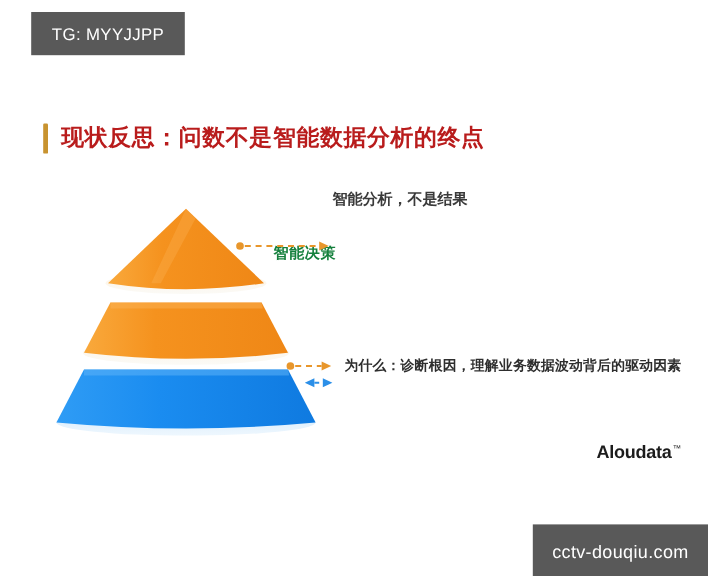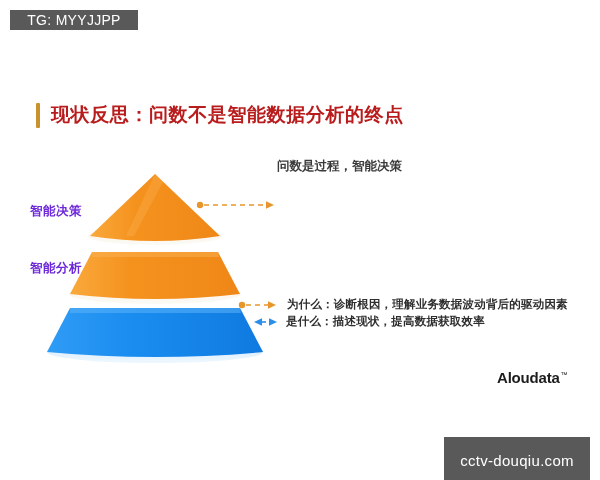--- a/index.html
+++ b/index.html
@@ -21,24 +21,24 @@
     background: #595959;
     color: #ffffff;
     font-size: 14px;
     letter-spacing: 0.3px;
     display: flex;
     align-items: center;
     justify-content: center;
     white-space: nowrap;
   }
   .watermark-top {
-    left: 10px;
+    left: 26px;
     top: 10px;
     width: 128px;
-    height: 20px;
+    height: 36px;
   }
   .watermark-bottom {
     left: 444px;
     top: 437px;
     width: 146px;
     height: 46px;
     font-size: 15px;
   }
 
   
@@ -80,25 +80,25 @@
     position: absolute;
     left: 30px;
     top: 172px;
     width: 250px;
     height: 192px;
   }
   .pyramid svg { display: block; }
 
   .tier-label {
     position: absolute;
-    color: #6d28d9;
+    color: #15803d;
     font-weight: bold;
     font-size: 12.5px;
     white-space: nowrap;
-    text-align: left;
+    text-align: right;
     letter-spacing: 0.5px;
   }
   .label-top    { left: 0; top: 31px;  width: 250px; }
   .label-mid    { left: 0; top: 88px;  width: 250px; }
   .label-bottom { left: 0; top: 144px; width: 250px; }
 
   
   .anno {
     position: absolute;
     display: flex;
@@ -139,21 +139,21 @@
 
 <div class="watermark watermark-top">
   <span>TG: MYYJJPP</span>
 </div>
 
 <div class="title-row">
   <span class="title-bar"></span>
   <span class="title-text">现状反思：问数不是智能数据分析的终点</span>
 </div>
 
-<div class="tagline">问数是过程，智能决策</div>
+<div class="tagline">智能分析，不是结果</div>
 
 <div class="pyramid">
   <svg width="250" height="192" viewBox="0 0 250 192">
     <defs>
       <linearGradient id="gradOrange" x1="0" y1="0" x2="1" y2="0">
         <stop offset="0%" stop-color="#f9a93c"></stop>
         <stop offset="35%" stop-color="#f5921e"></stop>
         <stop offset="100%" stop-color="#ef8716"></stop>
       </linearGradient>
       <linearGradient id="gradBlue" x1="0" y1="0" x2="1" y2="0">
@@ -181,21 +181,20 @@
     <path d="M 62 80 L 188 80 L 210 122 Q 125 132 40 122 Z" fill="url(#gradOrange)"></path>
     <path d="M 62 80 L 188 80 L 189 85 L 62 85 Z" fill="#fbb154" opacity="0.5"></path>
 
     <ellipse cx="125" cy="64" rx="67" ry="9" fill="url(#gradBaseWarm)"></ellipse>
 
     <path d="M 125 2 L 190 64 Q 125 74 60 64 Z" fill="url(#gradOrange)"></path>
     <path d="M 125 2 L 133 10 L 104 64 L 96 64 Z" fill="#fbb154" opacity="0.35"></path>
   </svg>
 
   <div class="tier-label label-top">智能决策</div>
-  <div class="tier-label label-mid">智能分析</div>
 </div>
 
 <div class="anno anno-1">
   <svg class="arrow-svg" width="82" height="10" viewBox="0 0 82 10">
     <circle cx="4" cy="5" r="3.2" fill="#e8962b"></circle>
     <line x1="8" y1="5" x2="70" y2="5" stroke="#e8962b" stroke-width="1.6" stroke-dasharray="5,4"></line>
     <path d="M 70 1.2 L 78 5 L 70 8.8 Z" fill="#e8962b"></path>
   </svg>
 </div>
 
@@ -207,21 +206,20 @@
   </svg>
   <span class="anno-text">为什么：诊断根因，理解业务数据波动背后的驱动因素</span>
 </div>
 
 <div class="anno anno-3">
   <svg class="arrow-svg" width="26" height="10" viewBox="0 0 26 10">
     <path d="M 9 1.2 L 1 5 L 9 8.8 Z" fill="#2b8fe8"></path>
     <line x1="9" y1="5" x2="16" y2="5" stroke="#2b8fe8" stroke-width="1.6" stroke-dasharray="4,3"></line>
     <path d="M 16 1.2 L 24 5 L 16 8.8 Z" fill="#2b8fe8"></path>
   </svg>
-  <span class="anno-text">是什么：描述现状，提高数据获取效率</span>
 </div>
 
 <div class="logo">
   <span>Aloudata</span><sup>™</sup>
 </div>
 
 <div class="watermark watermark-bottom">
   <span>cctv-douqiu.com</span>
 </div>
 

